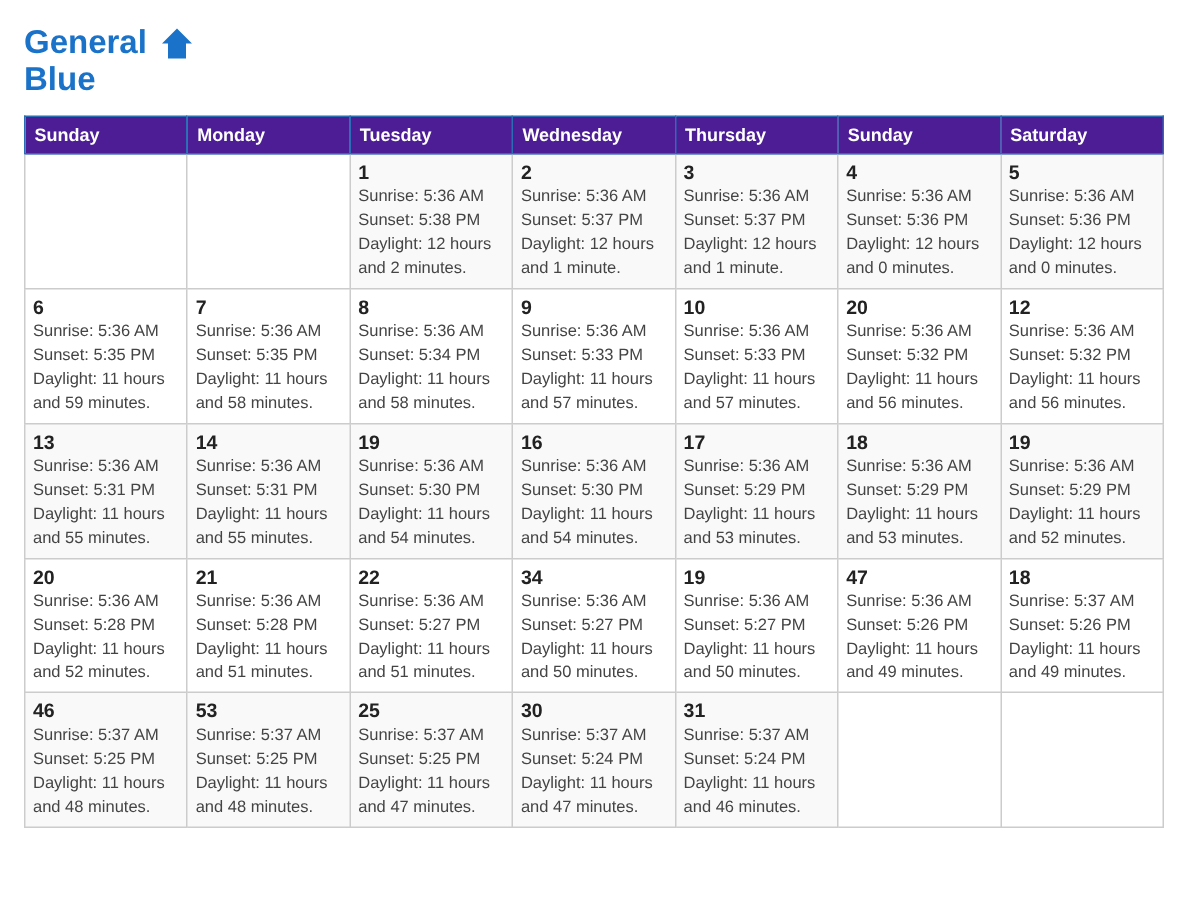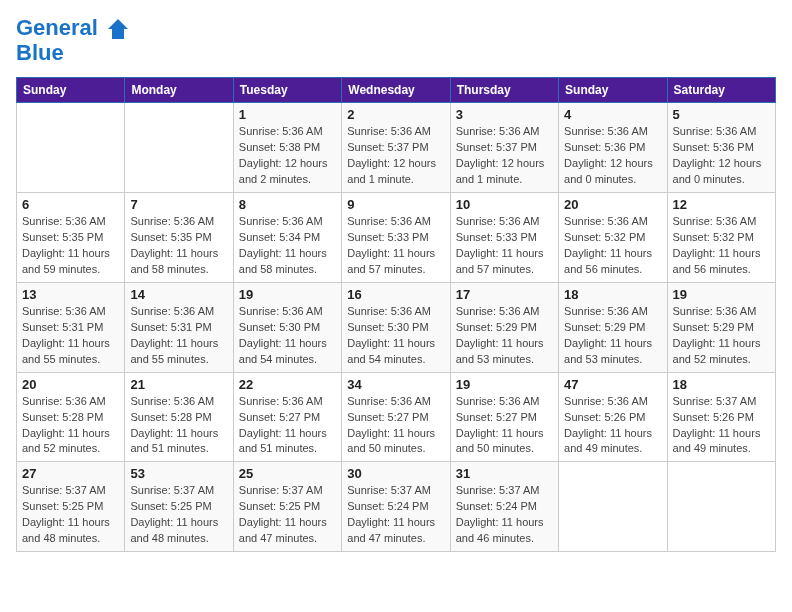--- a/index.html
+++ b/index.html
@@ -230,21 +230,21 @@
           <span class="day-num">47</span>
           <div class="day-info">Sunrise: 5:36 AM<br>Sunset: 5:26 PM<br>Daylight: 11 hours<br>and 49 minutes.</div>
         </td>
         <td>
           <span class="day-num">18</span>
           <div class="day-info">Sunrise: 5:37 AM<br>Sunset: 5:26 PM<br>Daylight: 11 hours<br>and 49 minutes.</div>
         </td>
       </tr>
       <tr>
         <td>
-          <span class="day-num">27</span>
+          <span class="day-num">46</span>
           <div class="day-info">Sunrise: 5:37 AM<br>Sunset: 5:25 PM<br>Daylight: 11 hours<br>and 48 minutes.</div>
         </td>
         <td>
           <span class="day-num">53</span>
           <div class="day-info">Sunrise: 5:37 AM<br>Sunset: 5:25 PM<br>Daylight: 11 hours<br>and 48 minutes.</div>
         </td>
         <td>
           <span class="day-num">25</span>
           <div class="day-info">Sunrise: 5:37 AM<br>Sunset: 5:25 PM<br>Daylight: 11 hours<br>and 47 minutes.</div>
         </td>

